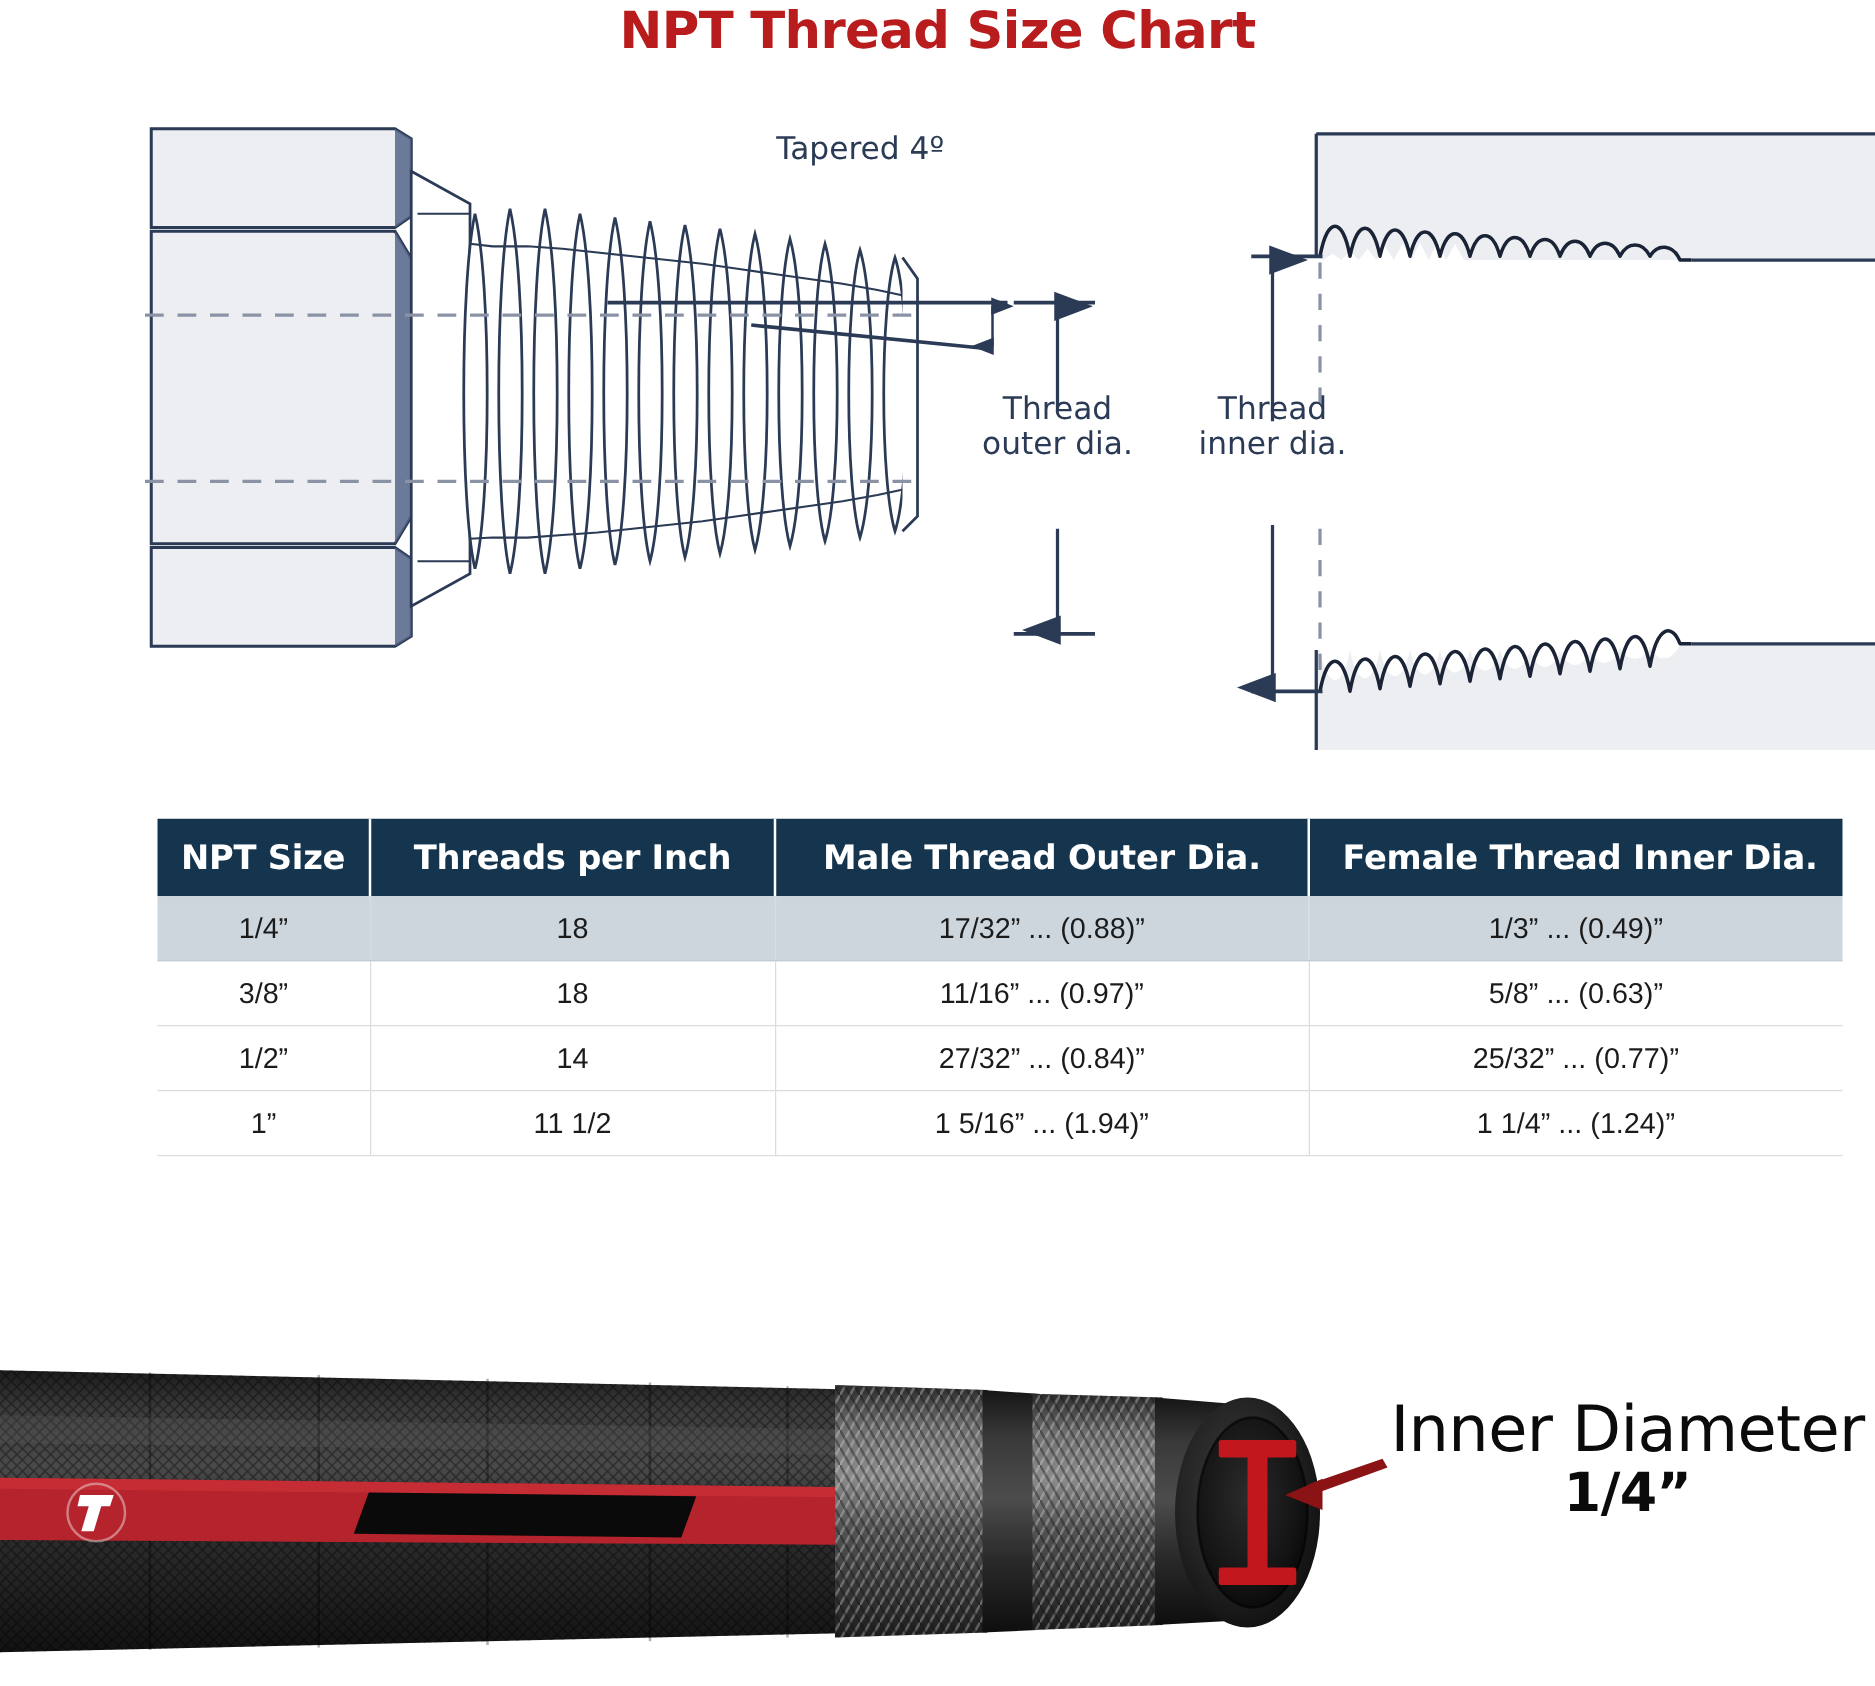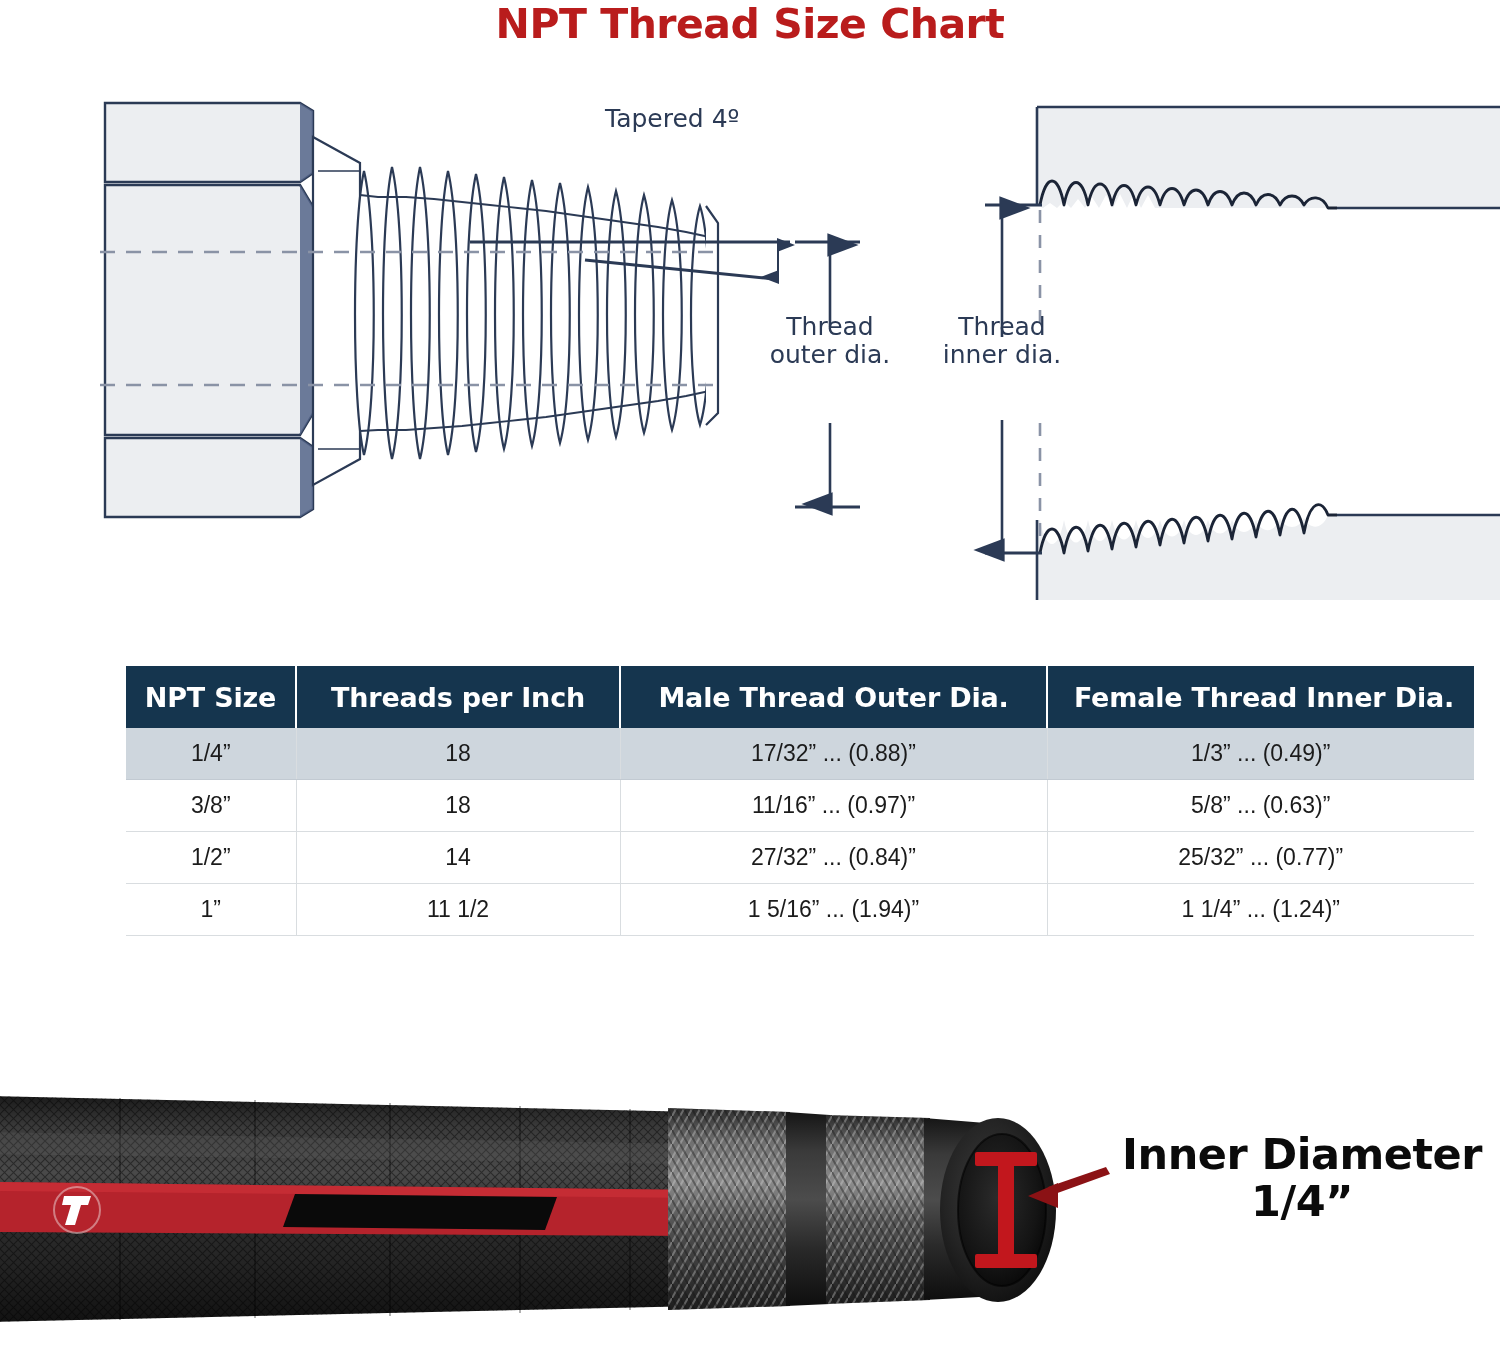--- a/index.html
+++ b/index.html
@@ -30,30 +30,30 @@
     font-family: "DejaVu Sans", sans-serif;
   }
 
   
   #diagram-area {
     position: absolute;
     top: 75px;
     left: 0;
     width: 1240px;
     height: 525px;
+    padding-left: 16px;
   }
   #diagram-svg { display: block; }
 
   
   #npt-table-wrap {
     position: absolute;
     top: 655px;
     left: 126px;
     width: 1348px;
-    margin-top: 11px;
   }
   table.npt {
     border-collapse: collapse;
     width: 1348px;
     table-layout: fixed;
   }
   table.npt th {
     background: #15354e;
     color: #ffffff;
     font-size: 27px;
@@ -100,25 +100,24 @@
     position: absolute;
     left: 1112px;
     top: 1118px;
     width: 380px;
     text-align: center;
     font-family: "DejaVu Sans", sans-serif;
     color: #0b0b0b;
     line-height: 1.04;
   }
   #callout-inner-diameter .line1 {
-    font-size: 43px;
-    font-weight: 700;
+    font-size: 51px;
+    font-weight: 400;
     letter-spacing: -0.5px;
     display: block;
-    margin-top: 14px;
   }
   #callout-inner-diameter .line2 {
     font-size: 43px;
     font-weight: 700;
     letter-spacing: -0.5px;
     display: block;
     margin-top: 2px;
   }
 </style>
 </head>

